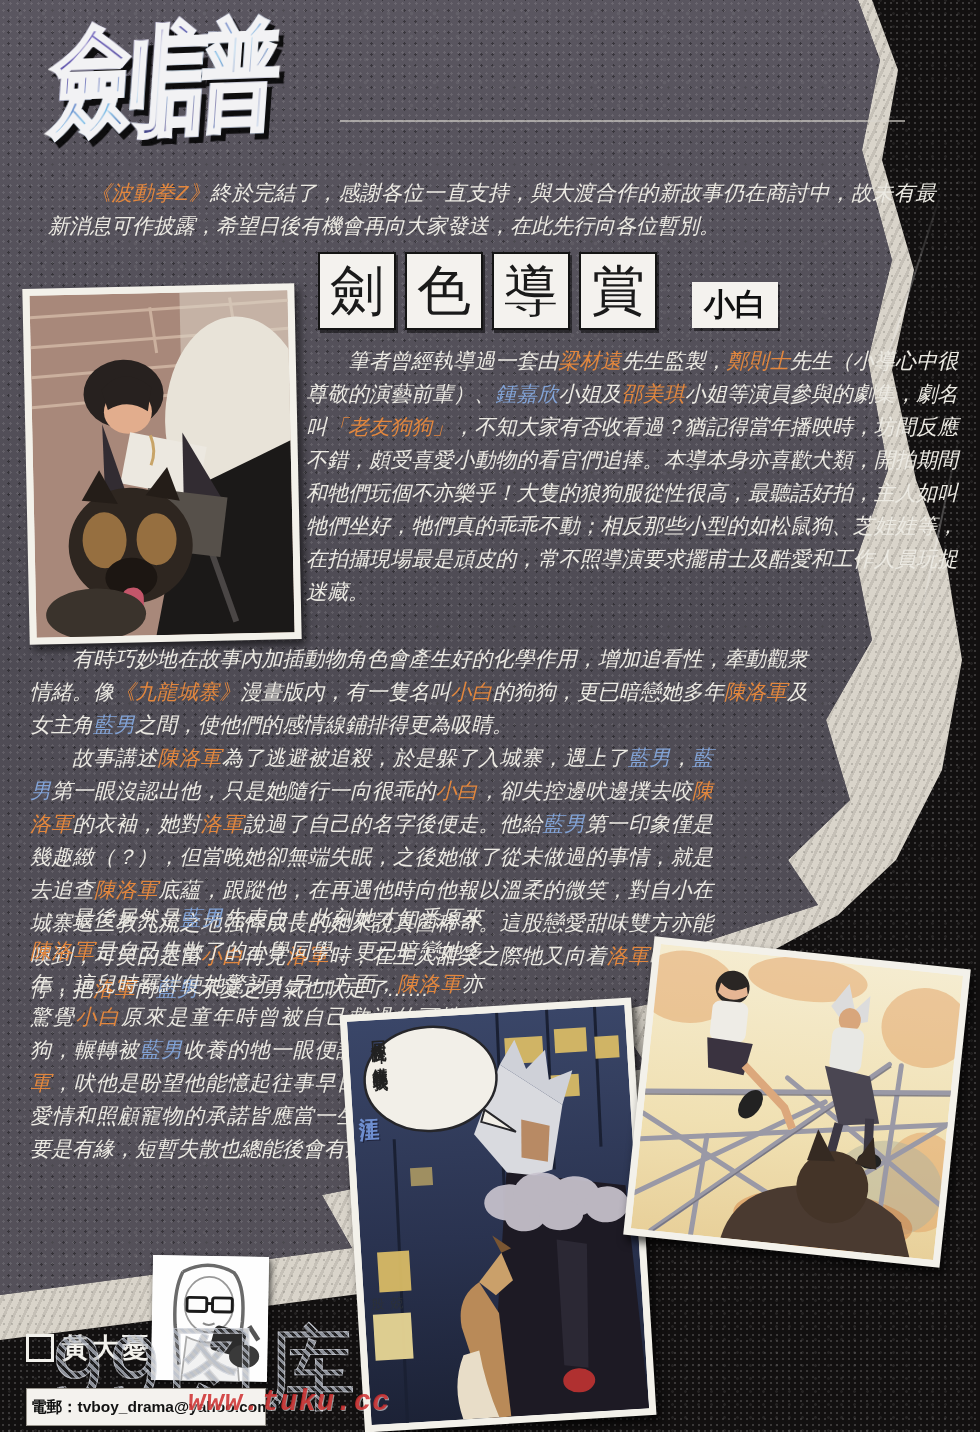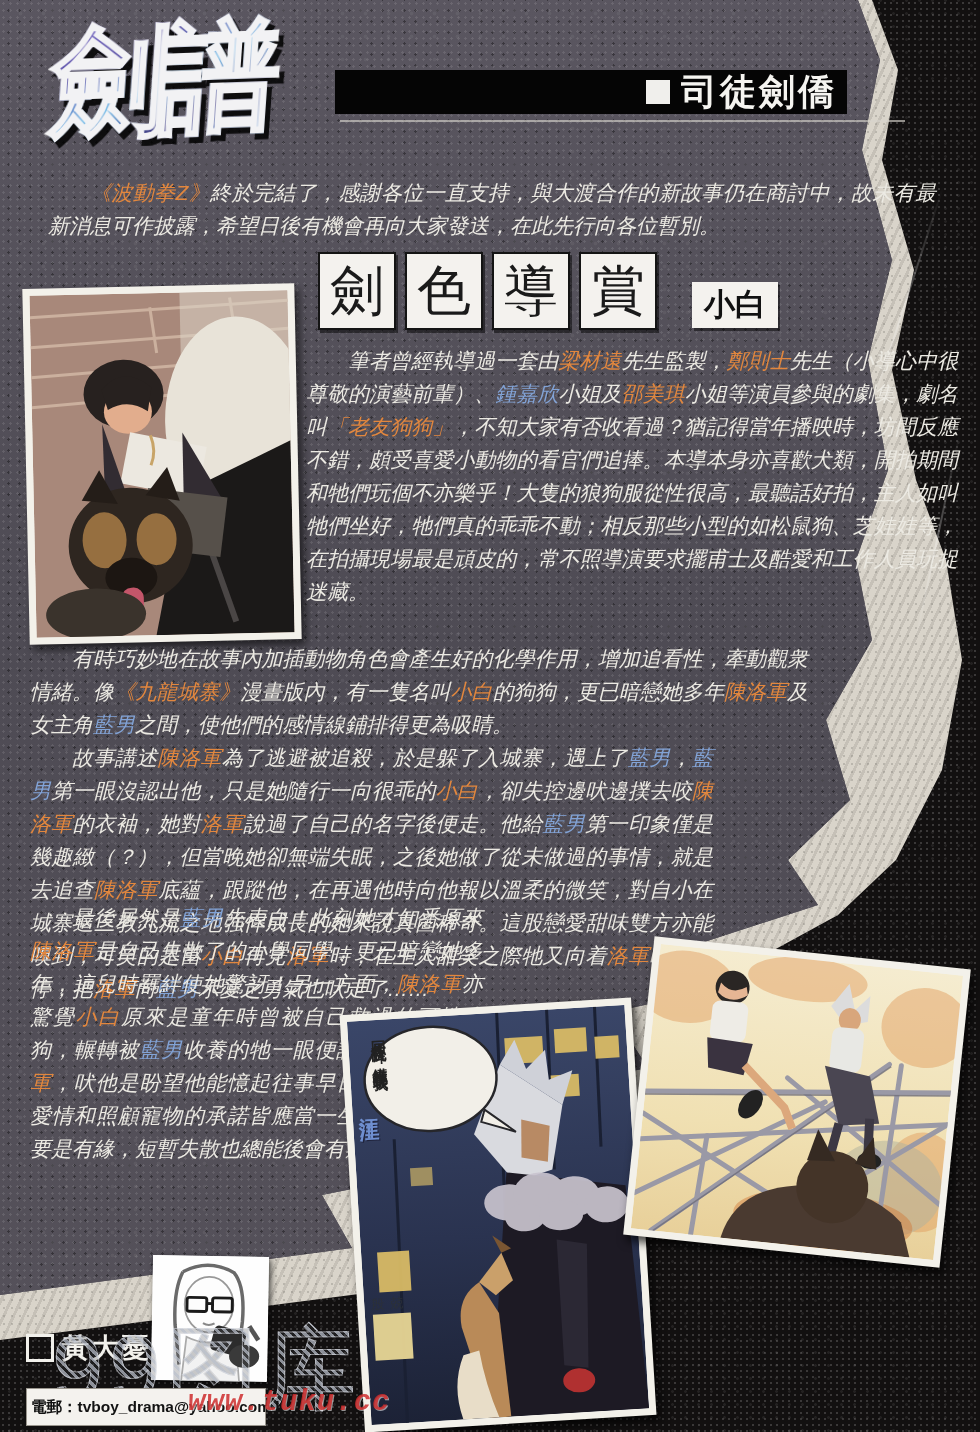--- a/index.html
+++ b/index.html
@@ -107,24 +107,20 @@
 
 <div class="page">
 
   <div class="tear-white"></div>
   <div class="slab"></div>
 
   <div class="scratch" style="left:902px;top:180px;height:260px;transform:rotate(18deg);"></div>
   <div class="scratch" style="left:936px;top:430px;height:220px;transform:rotate(12deg);"></div>
   <div class="scratch" style="left:760px;top:1040px;height:180px;transform:rotate(38deg);opacity:.5;"></div>
 
-  <div class="titlebar">
-    <span class="sq"></span>
-    <span class="nm">司徒劍僑</span>
-  </div>
   <div class="rule"></div>
   <div class="logo">劍譜</div>
 
   <div class="intro rich">
       <p><span class="c-o">《波動拳Z》</span><span class="c-w">終於完結了，感謝各位一直支持，與大渡合作的新故事仍在商討中，故未有最新消息可作披露，希望日後有機會再向大家發送，在此先行向各位暫別。</span></p>
     </div>
 
   <div class="coltitle">
     <div class="cbox">劍</div>
     <div class="cbox">色</div>

